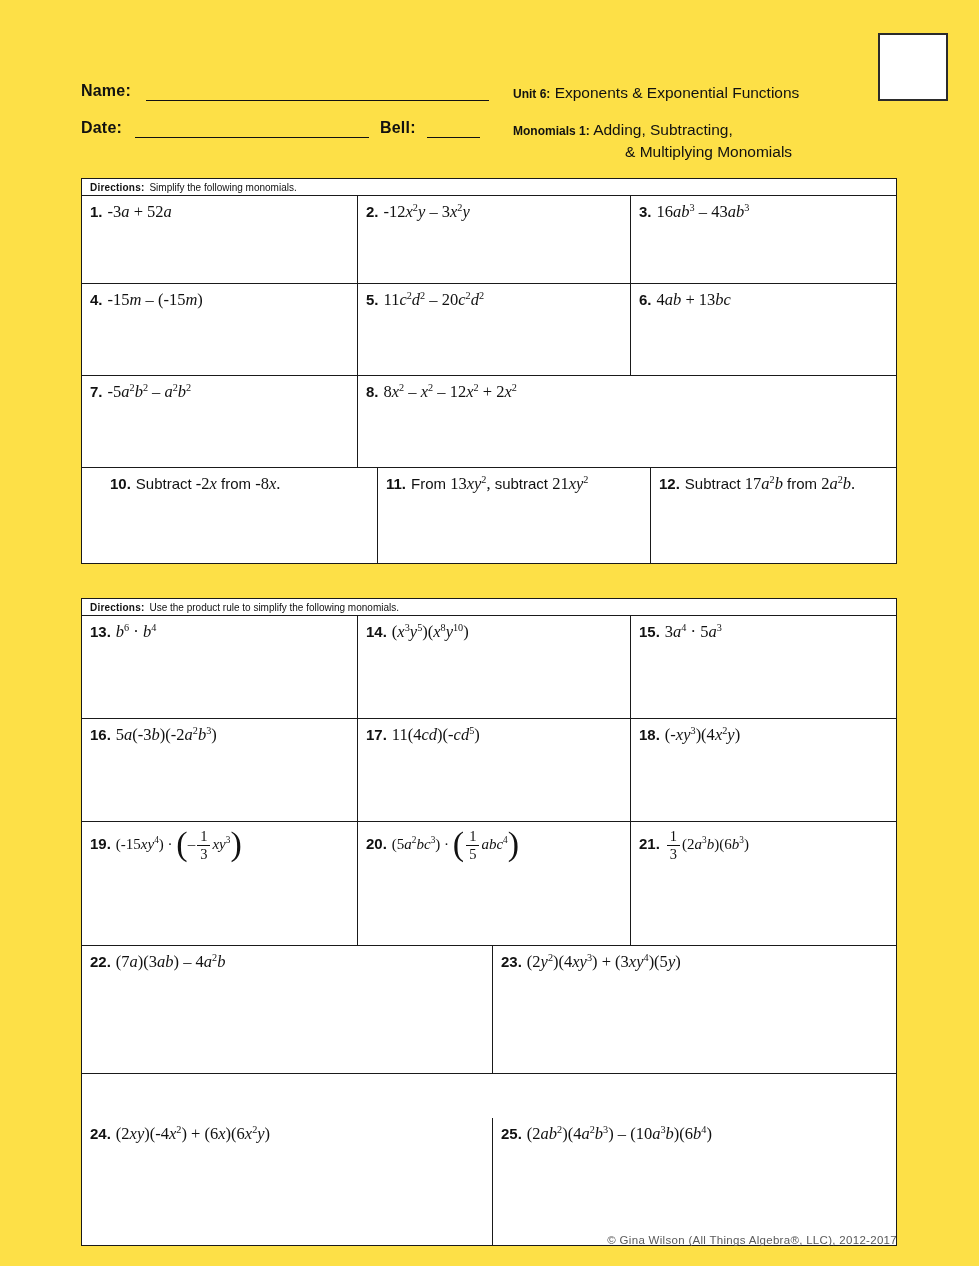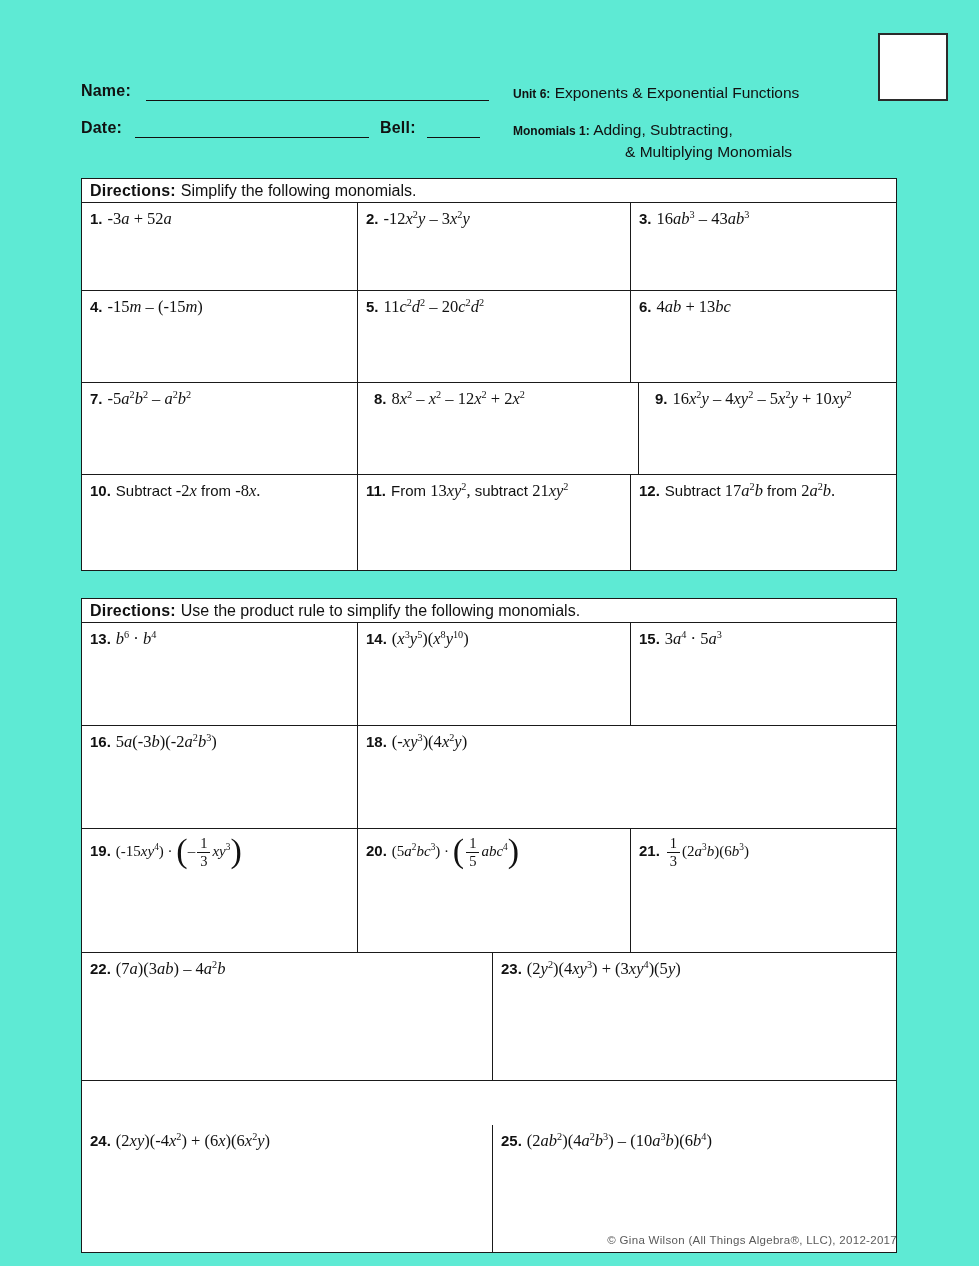--- a/index.html
+++ b/index.html
@@ -1,30 +1,30 @@
 <!DOCTYPE html>
 <html><head>
 <meta charset="utf-8">
 <style>
   * { margin:0; padding:0; box-sizing:border-box; }
   html,body { background:#e8e8e8; }
   .page {
-    position:relative; width:979px; height:1266px; background:#5eead4;
+    position:relative; width:979px; height:1266px; background:#fde047;
     font-family:"Liberation Sans", sans-serif; color:#111; overflow:hidden;
     margin:0 auto;
   }
   
   .hlabel { position:absolute; font-weight:bold; font-size:16px; letter-spacing:.2px; }
   .fill-line { position:absolute; border-bottom:1.8px solid #111; height:1px; }
   .hright { position:absolute; font-size:15.5px; }
   .hright b { font-size:12px; }
   .corner-box { position:absolute; left:878px; top:33px; width:70px; height:68px; border:2px solid #2b2b2b; background:#fff; }
   
   .wtable { position:absolute; left:81px; width:816px; border:1.6px solid #1a1a1a; background:#fff; }
-  .dirrow { border-bottom:1px solid #1a1a1a; font-size:16px; padding:3px 8px 2px 8px; }
+  .dirrow { border-bottom:1px solid #1a1a1a; font-size:10px; padding:3px 8px 2px 8px; }
   .dirrow b { letter-spacing:.2px; }
   .dirrow .dirtext { margin-left:5px; }
   .prow { display:flex; border-bottom:1px solid #1a1a1a; }
   .prow:last-child { border-bottom:none; }
   .cell { padding:6px 8px; overflow:hidden; border-right:1px solid #1a1a1a; }
   .cell:last-child { border-right:none; }
   .c3a { width:276px; } .c3b { width:273px; } .c3c { flex:1; }
   .c2a { width:411px; } .c2b { flex:1; }
   .pnum { font-weight:bold; font-size:15px; margin-right:5px; white-space:nowrap; }
   .expr { font-family:"Liberation Serif", serif; font-size:16.5px; }
@@ -66,43 +66,43 @@
     <div class="prow" style="height:88px;">
       <div class="cell c3a"><span class="pnum">1.</span><span class="expr">-3<i>a</i> + 52<i>a</i></span></div>
       <div class="cell c3b"><span class="pnum">2.</span><span class="expr">-12<i>x</i><sup>2</sup><i>y</i> – 3<i>x</i><sup>2</sup><i>y</i></span></div>
       <div class="cell c3c"><span class="pnum">3.</span><span class="expr">16<i>ab</i><sup>3</sup> – 43<i>ab</i><sup>3</sup></span></div>
     </div>
     <div class="prow" style="height:92px;justify-content:space-between;">
       <div class="cell c3a"><span class="pnum">4.</span><span class="expr">-15<i>m</i> – (-15<i>m</i>)</span></div>
       <div class="cell c3b"><span class="pnum">5.</span><span class="expr">11<i>c</i><sup>2</sup><i>d</i><sup>2</sup> – 20<i>c</i><sup>2</sup><i>d</i><sup>2</sup></span></div>
       <div class="cell c3c"><span class="pnum">6.</span><span class="expr">4<i>ab</i> + 13<i>bc</i></span></div>
     </div>
-    <div class="prow" style="height:92px;gap:8px;">
+    <div class="prow" style="height:92px;">
       <div class="cell c3a"><span class="pnum">7.</span><span class="expr">-5<i>a</i><sup>2</sup><i>b</i><sup>2</sup> – <i>a</i><sup>2</sup><i>b</i><sup>2</sup></span></div>
       <div class="cell c3b"><span class="pnum">8.</span><span class="expr">8<i>x</i><sup>2</sup> – <i>x</i><sup>2</sup> – 12<i>x</i><sup>2</sup> + 2<i>x</i><sup>2</sup></span></div>
-      <div class="cell c3c"><span class="pnum">9.</span><span class="expr">16<i>x</i><sup>2</sup><i>y</i> – 4<i>xy</i><sup>2</sup> – 5<i>x</i><sup>2</sup><i>y</i> + 10<i>xy</i><sup>2</sup></span></div>
     </div>
-    <div class="prow" style="height:95px;">
+    <div class="prow" style="height:95px;margin-left:20px;">
       <div class="cell c3a"><span class="pnum">10.</span><span class="expr"><span class="w">Subtract</span> -2<i>x</i> <span class="w">from</span> -8<i>x</i>.</span></div>
       <div class="cell c3b"><span class="pnum">11.</span><span class="expr"><span class="w">From</span> 13<i>xy</i><sup>2</sup>, <span class="w">subtract</span> 21<i>xy</i><sup>2</sup></span></div>
       <div class="cell c3c"><span class="pnum">12.</span><span class="expr"><span class="w">Subtract</span> 17<i>a</i><sup>2</sup><i>b</i> <span class="w">from</span> 2<i>a</i><sup>2</sup><i>b</i>.</span></div>
     </div>
   </div>
 
   <div class="wtable" style="top:598px;">
     <div class="dirrow">
       <b>Directions:</b><span class="dirtext">Use the product rule to simplify the following monomials.</span>
     </div>
     <div class="prow" style="height:103px;">
       <div class="cell c3a"><span class="pnum">13.</span><span class="expr"><i>b</i><sup>6</sup> · <i>b</i><sup>4</sup></span></div>
       <div class="cell c3b"><span class="pnum">14.</span><span class="expr">(<i>x</i><sup>3</sup><i>y</i><sup>5</sup>)(<i>x</i><sup>8</sup><i>y</i><sup>10</sup>)</span></div>
       <div class="cell c3c"><span class="pnum">15.</span><span class="expr">3<i>a</i><sup>4</sup> · 5<i>a</i><sup>3</sup></span></div>
     </div>
     <div class="prow" style="height:103px;">
       <div class="cell c3a"><span class="pnum">16.</span><span class="expr">5<i>a</i>(-3<i>b</i>)(-2<i>a</i><sup>2</sup><i>b</i><sup>3</sup>)</span></div>
+      <div class="cell c3b"><span class="pnum">17.</span><span class="expr">11(4<i>cd</i>)(-<i>cd</i><sup>5</sup>)</span></div>
       <div class="cell c3c"><span class="pnum">18.</span><span class="expr">(-<i>xy</i><sup>3</sup>)(4<i>x</i><sup>2</sup><i>y</i>)</span></div>
     </div>
     <div class="prow sm" style="height:124px;">
       <div class="cell c3a"><span class="pnum">19.</span><span class="expr">(-15<i>xy</i><sup>4</sup>) · <span class="bp">(</span>–<span class="frac">
               <span class="num">1</span>
               <span class="den">3</span>
             </span><i>xy</i><sup>3</sup><span class="bp">)</span></span></div>
       <div class="cell c3b"><span class="pnum">20.</span><span class="expr">(5<i>a</i><sup>2</sup><i>bc</i><sup>3</sup>) · <span class="bp">(</span><span class="frac">
               <span class="num">1</span>
               <span class="den">5</span>

